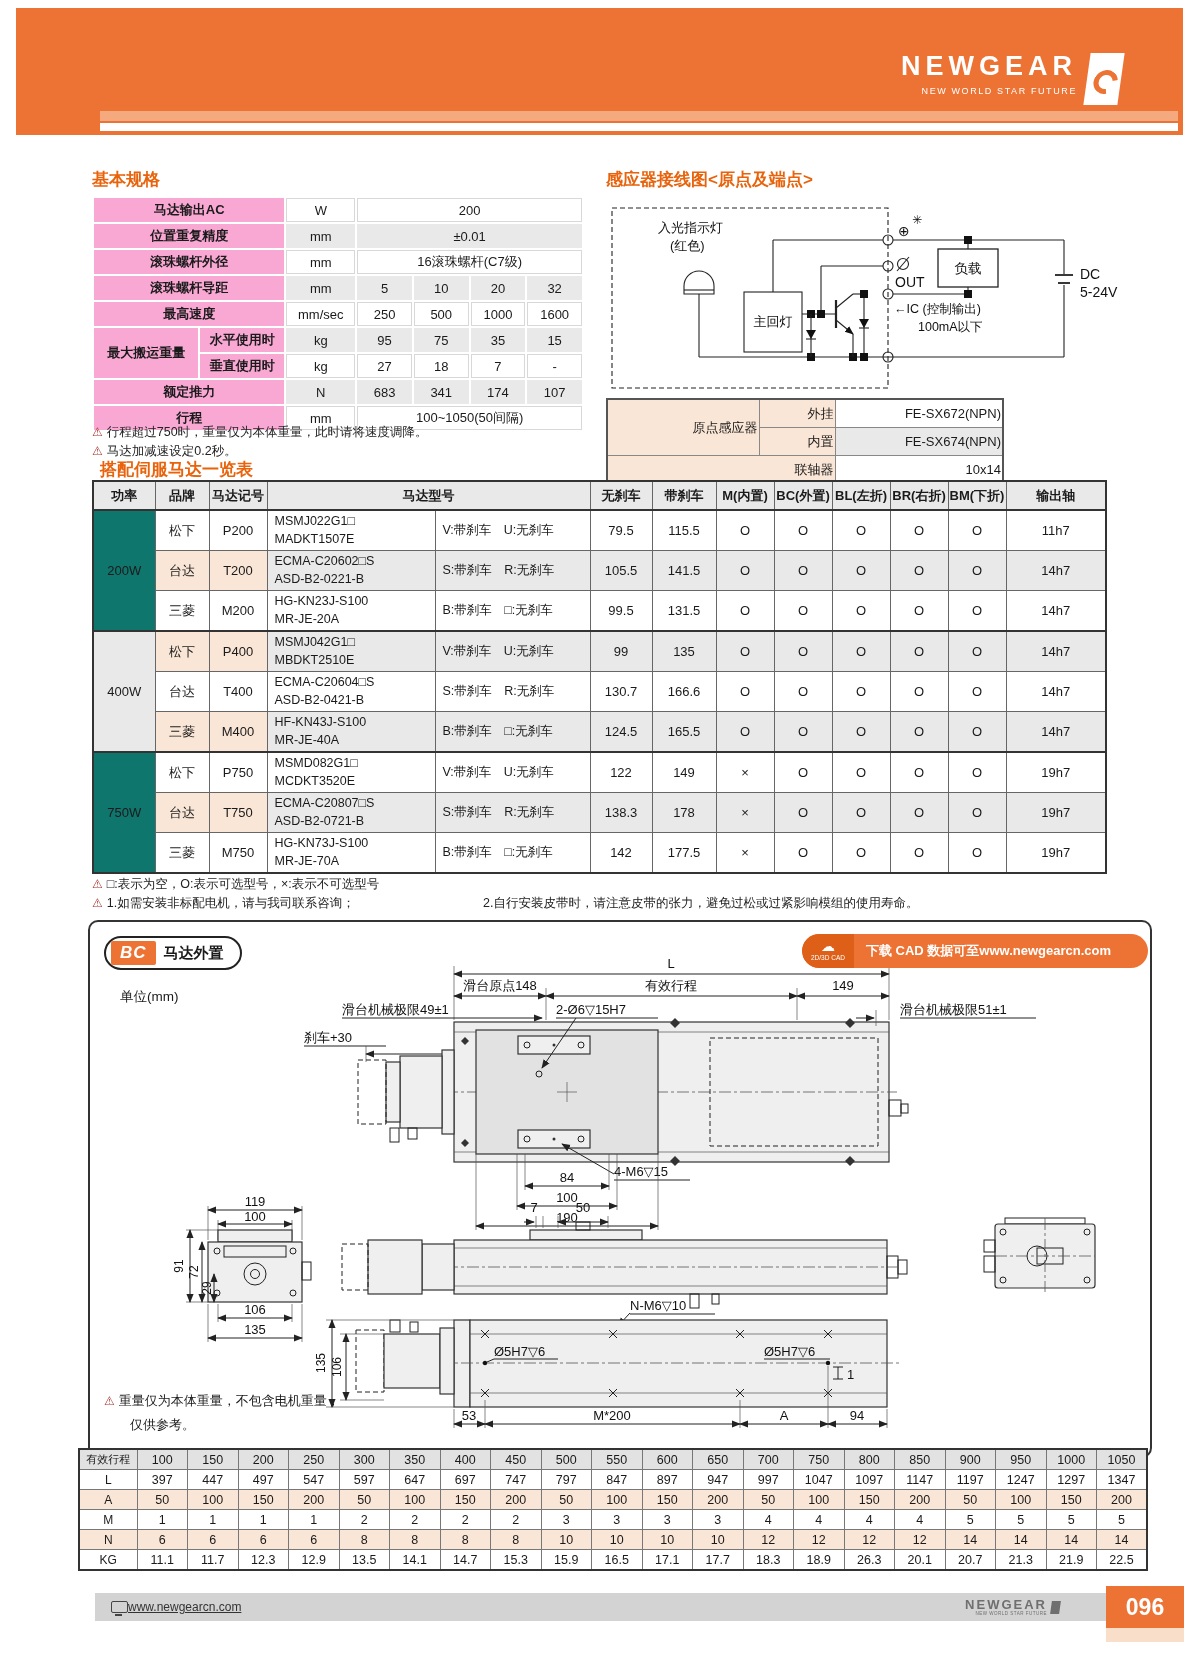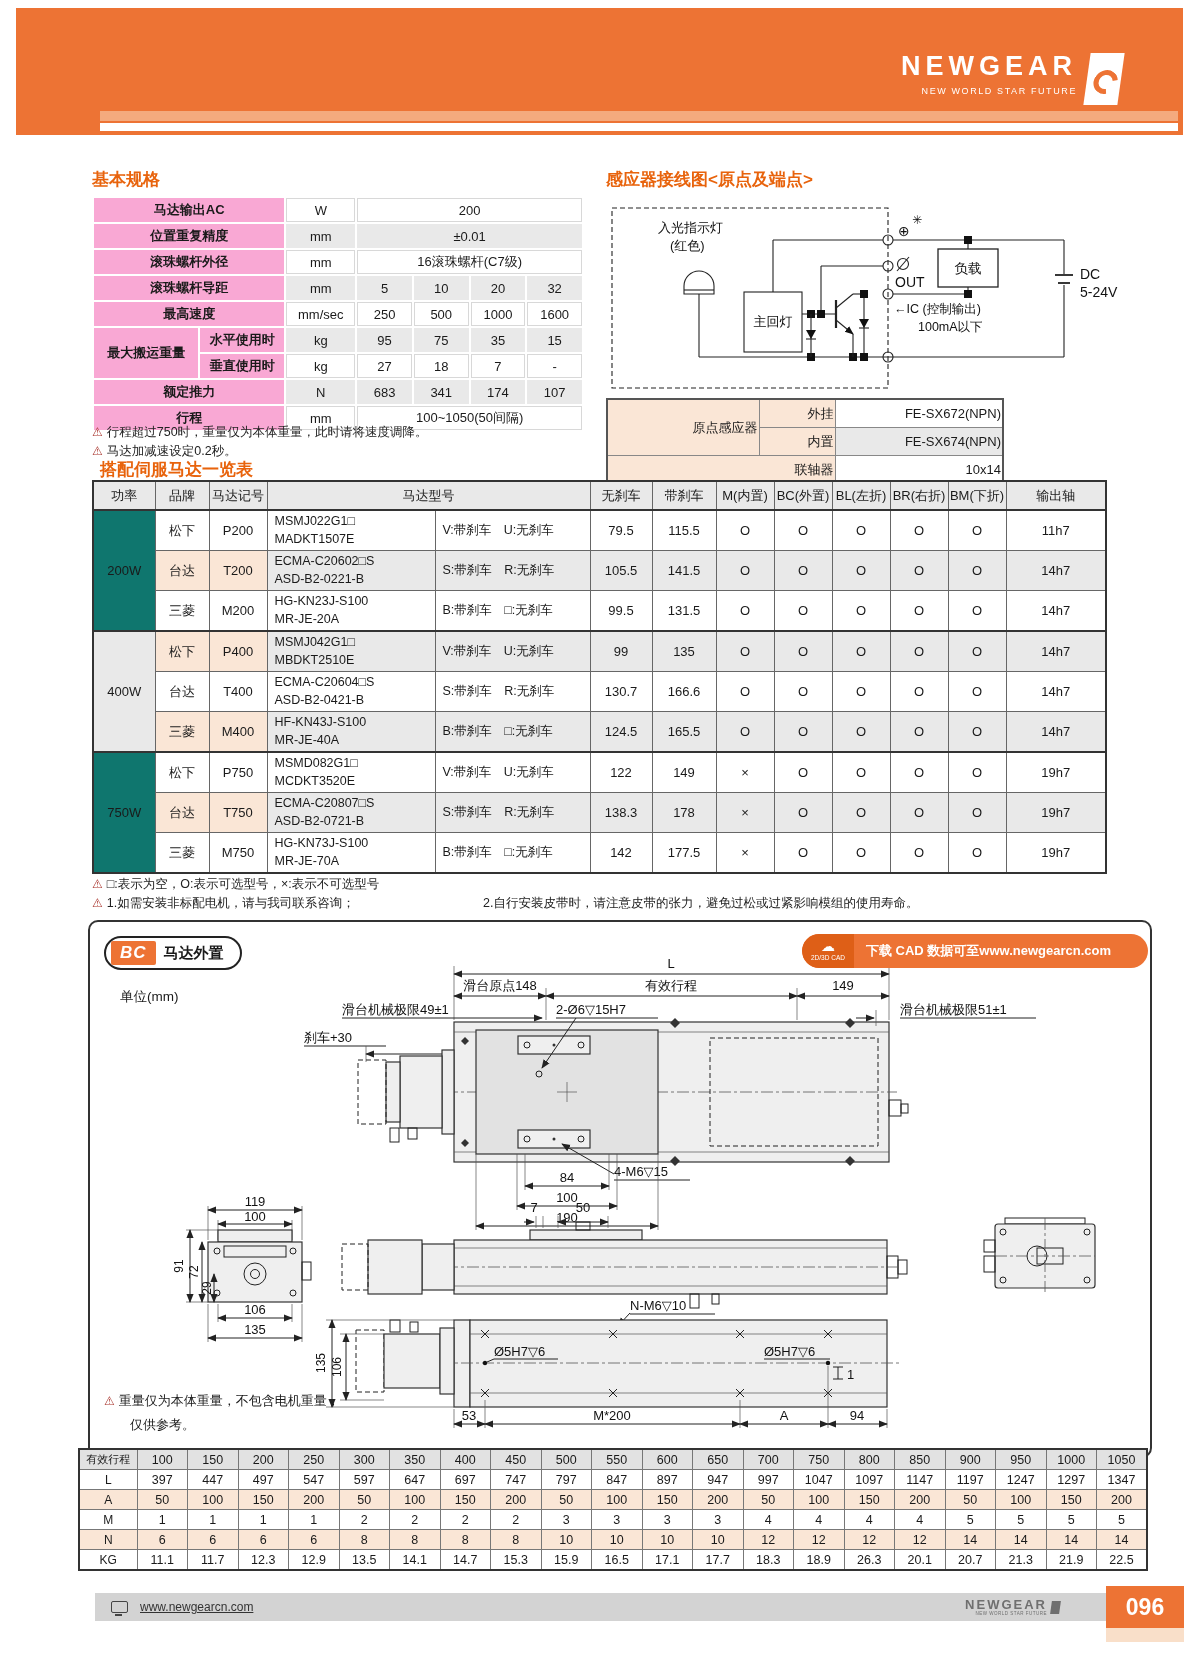--- a/index.html
+++ b/index.html
@@ -41,21 +41,21 @@
                table-layout:fixed;font-size:13px;border:2px solid #555}
   table.sensor td{border:1px solid #888;height:25px;text-align:right;white-space:nowrap}
   table.sensor td.slbl{background:#FAE6D6}
   table.sensor td.sw{background:#fff}
   table.sensor td.sg{background:#E9E9E9}
 
   
   table.motor{position:absolute;left:92px;top:480px;border-collapse:collapse;table-layout:fixed;
               width:1013px;font-size:13px;border:2px solid #333}
   table.motor th,table.motor td{border:1px solid #666;text-align:center;padding:0;white-space:nowrap;overflow:hidden}
-  table.motor th{background:#E9E9E9;font-weight:normal;height:27px}
+  table.motor th{background:#E9E9E9;font-weight:bold;height:27px}
   table.motor td{height:39px}
   table.motor td.mod{text-align:left;padding-left:7px;font-size:12.5px;line-height:1.4}
   table.motor tr.shade td{background:#E9E9E9}
   table.motor tr.shade td.b{background:#FAE6D6}
   table.motor td.pw{background:#0f766e}
   table.motor tr.gstart td{border-top:2px solid #333}
 
   
   .dbox{position:absolute;left:88px;top:920px;width:1060px;height:534px;border:2px solid #333;border-radius:10px}
   .bc-badge{position:absolute;left:14px;top:14px;display:flex;align-items:center;gap:8px;border:2px solid #222;
@@ -87,21 +87,21 @@
   table.stroke tr.shead td{background:#E2E2E2}
   table.stroke td.rl{font-size:12px}
   table.stroke tr.shead td.rl{font-size:11px}
   table.stroke tr.peach td{background:#FAE6D6}
 
   
   .fbar{position:absolute;left:95px;top:1593px;width:1011px;height:28px;background:#D3D3D3;
         display:flex;align-items:center}
   .mon{width:15px;height:10px;border:1.5px solid #444;border-radius:2px;position:relative;margin-left:16px}
   .mon::after{content:"";position:absolute;left:3px;bottom:-4px;width:7px;height:2px;background:#444}
-  .f-url{font-size:12px;color:#333;text-decoration:underline;margin-left:12px}
+  .f-url{font-size:12px;color:#333;text-decoration:underline;margin-left:0}
   .f-brand{margin-left:auto;margin-right:46px;text-align:right;color:#6F6F6F;display:flex;align-items:center;gap:4px}
   .f-bt{font-size:13px;font-weight:bold;letter-spacing:2px;line-height:1}
   .f-bs{font-size:4.5px;letter-spacing:.5px}
   .f-ic{width:9px;height:13px;background:#6F6F6F;transform:skewX(-8deg)}
   .pbox{position:absolute;left:1106px;top:1586px;width:78px;height:42px;background:#ED7334;color:#fff;
         font-size:23px;font-weight:bold;display:flex;align-items:center;justify-content:center}
   .pshadow{position:absolute;left:1106px;top:1628px;width:78px;height:14px;background:#F9DFC9}
 </style>
 </head>
 <body>

